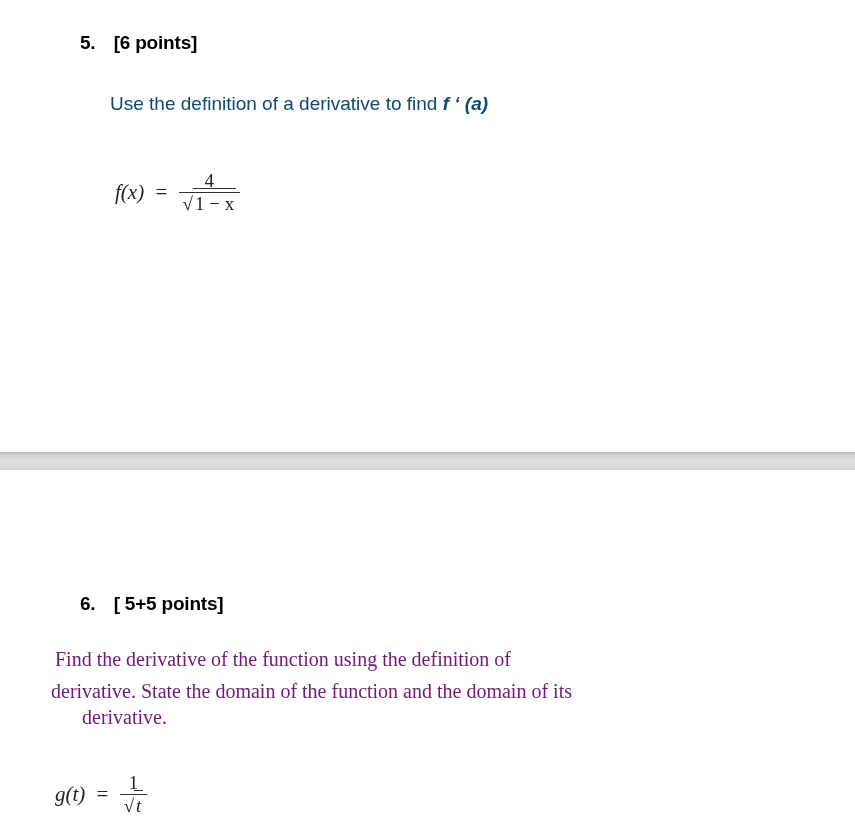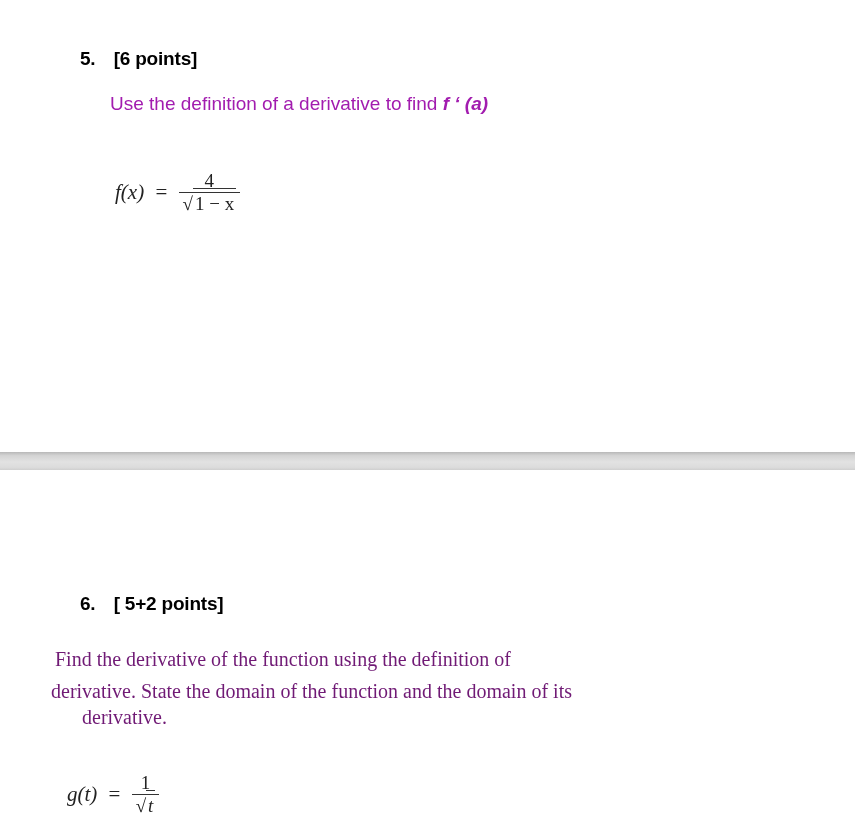--- a/index.html
+++ b/index.html
@@ -1,38 +1,38 @@
 <!DOCTYPE html>
 <html><head>
 <meta charset="utf-8">
 <style>
   html, body { margin: 0; padding: 0; background: #ffffff; }
   body { width: 855px; height: 831px; position: relative; overflow: hidden; color: #000; }
   .abs { position: absolute; white-space: nowrap; }
   .heading { font-family: "Liberation Sans", sans-serif; font-weight: bold; font-size: 19px; letter-spacing: -0.2px; }
-  .sans { font-family: "Liberation Sans", sans-serif; font-size: 19px; color: #a21caf; }
+  .sans { font-family: "Liberation Sans", sans-serif; font-size: 19px; color: #0c4a6e; }
   .serif { font-family: "Liberation Serif", serif; font-size: 20px; color: #701a75; }
   .bi { font-weight: bold; font-style: italic; }
   .math { font-family: "Liberation Serif", serif; color: #222; }
   .mi { font-style: italic; }
   .frac { display: inline-block; vertical-align: middle; text-align: center; }
   .frac .num { display: block; padding: 0 4px; }
   .frac .den { display: block; border-top: 1.3px solid #333; padding: 0 4px; }
   .sqrt { position: relative; display: inline-block; }
   .sqrt .rad { font-size: 1em; }
   .sqrt .under { border-top: 1.3px solid #333; padding: 4px 2px; }
   .divider {
     position: absolute; left: 0; top: 452px; width: 855px; height: 18px;
     background: linear-gradient(to bottom, #b8b8b8 0%, #d4d4d4 20%, #e2e2e2 55%, #dcdcdc 85%, #cfcfcf 100%);
   }
 </style>
 </head>
 <body>
 
-<div class="abs heading" style="left:80px; top:48px;">
+<div class="abs heading" style="left:80px; top:32px;">
   <span>5.</span>
   <span style="display:inline-block;width:8px;"></span>
   <span>[6 points]</span>
 </div>
 
 <div class="abs sans" style="left:110px; top:93px;">
   <span>Use the definition of a derivative to find</span>
   <span class="bi">f ‘ (a)</span>
 </div>
 
@@ -47,28 +47,28 @@
       </span>
     </span>
   </span>
 </div>
 
 <div class="divider"></div>
 
 <div class="abs heading" style="left:80px; top:593px;">
   <span>6.</span>
   <span style="display:inline-block;width:8px;"></span>
-  <span>[ 5+2 points]</span>
+  <span>[ 5+5 points]</span>
 </div>
 
 <div class="abs serif" style="left:55px; top:648px;">Find the derivative of the function using the definition of</div>
 <div class="abs serif" style="left:51px; top:680px;">derivative. State the domain of the function and the domain of its</div>
 <div class="abs serif" style="left:51px; top:706px;margin-left:31px;">derivative.</div>
 
-<div class="abs math" style="left:67px; top:772px; font-size:21px;">
+<div class="abs math" style="left:55px; top:772px; font-size:21px;">
   <span class="mi" style="vertical-align:middle;">g(t)</span>
   <span style="vertical-align:middle; margin:0 6px;">=</span>
   <span class="frac">
     <span class="num" style="font-size:19px;">1</span>
     <span class="den" style="font-size:19px;">
       <span class="sqrt">
         <span class="rad">√</span><span class="under mi">t</span>
       </span>
     </span>
   </span>

